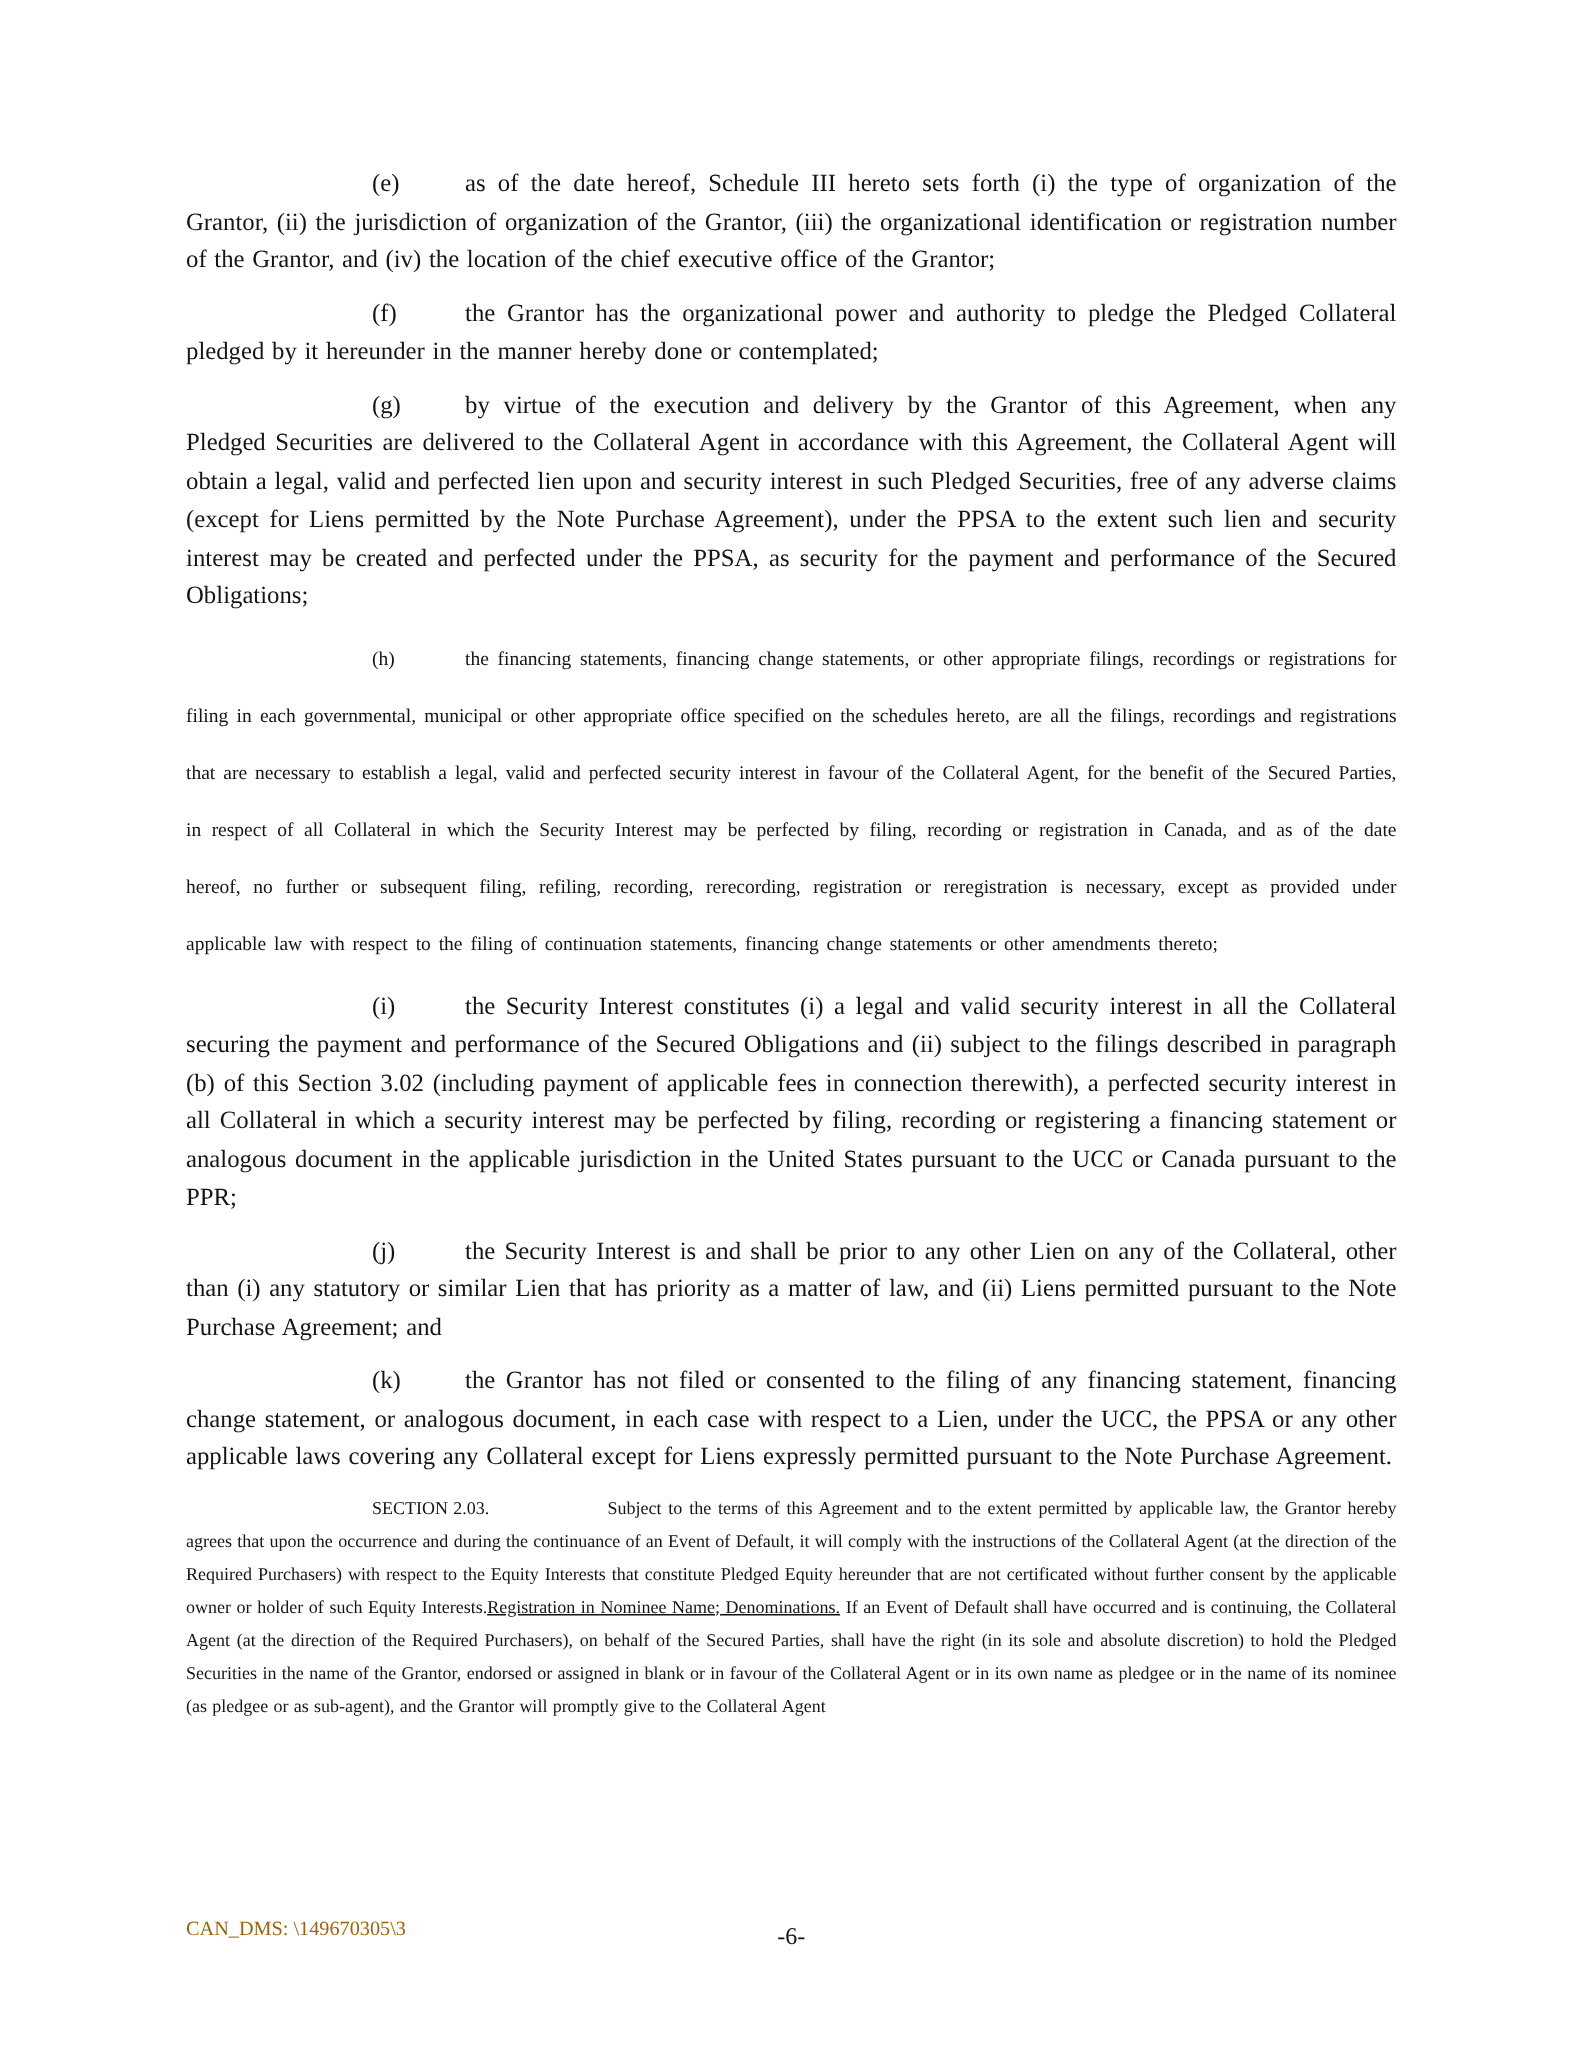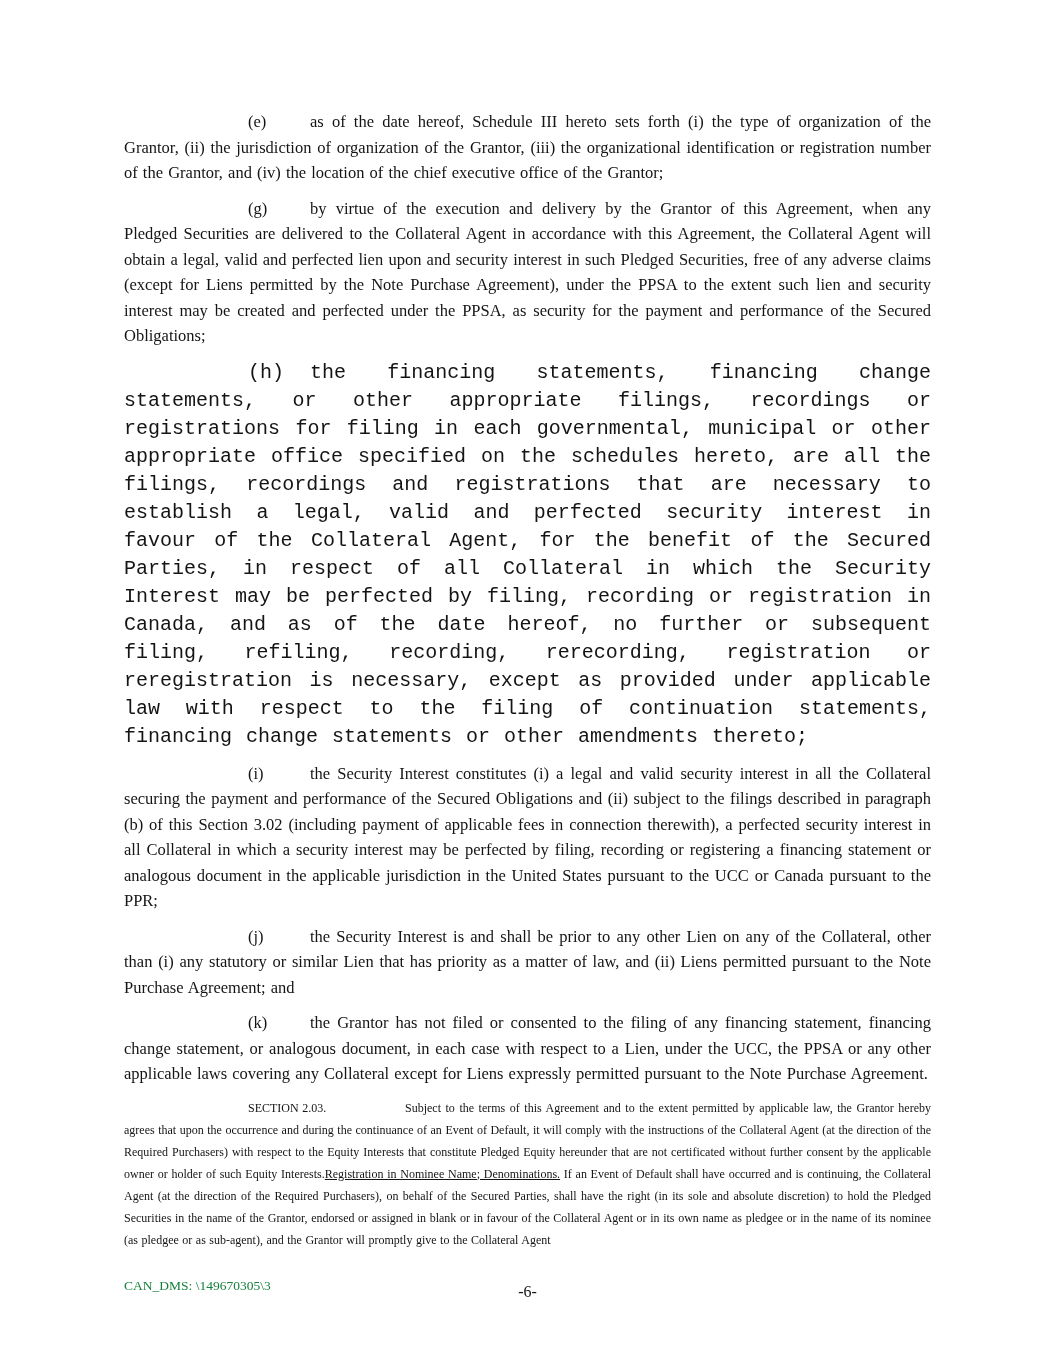--- a/index.html
+++ b/index.html
@@ -24,24 +24,23 @@
   }
   p.para {
     margin: 0 0 10px 0;
     text-align: justify;
     text-indent: 124px;
     font-size: 16.5px;
     line-height: 25.5px;
     word-spacing: 1px;
   }
   p.para-large {
-    font-size: 20px;
-    line-height: 28px;
+    font-size: 13px;
+    line-height: 38px;
     word-spacing: 2px;
-    font-family: Liberation Mono, monospace;
   }
   p.para-tight {
     font-size: 12px;
     line-height: 22px;
     word-spacing: 0.5px;
   }
   .para-label {
     display: inline-block;
     width: 62px;
     text-indent: 0;
@@ -51,39 +50,40 @@
   }
   .underline {
     text-decoration: underline;
   }
   .footer-left {
     position: absolute;
     left: 124px;
     top: 1278px;
     font-size: 13.5px;
     font-family: "Liberation Serif", "DejaVu Serif", serif;
-    color: #15803d;
+    color: #a16207;
   }
   .footer-center {
     position: absolute;
     left: 0;
     right: 0;
     top: 1283px;
     text-align: center;
     font-size: 16px;
     font-family: "Liberation Serif", "DejaVu Serif", serif;
     color: #141414;
   }
 </style>
 </head>
 <body>
 
 <div class="page">
   <div class="content">
       <p class="para"><span class="para-label">(e)</span><span class="">as of the date hereof, Schedule III hereto sets forth (i) the type of organization of the Grantor, (ii) the jurisdiction of organization of the Grantor, (iii) the organizational identification or registration number of the Grantor, and (iv) the location of the chief executive office of the Grantor;</span></p>
+      <p class="para"><span class="para-label">(f)</span><span class="">the Grantor has the organizational power and authority to pledge the Pledged Collateral pledged by it hereunder in the manner hereby done or contemplated;</span></p>
       <p class="para"><span class="para-label">(g)</span><span class="">by virtue of the execution and delivery by the Grantor of this Agreement, when any Pledged Securities are delivered to the Collateral Agent in accordance with this Agreement, the Collateral Agent will obtain a legal, valid and perfected lien upon and security interest in such Pledged Securities, free of any adverse claims (except for Liens permitted by the Note Purchase Agreement), under the PPSA to the extent such lien and security interest may be created and perfected under the PPSA, as security for the payment and performance of the Secured Obligations;</span></p>
       <p class="para para-large"><span class="para-label">(h)</span><span class="">the financing statements, financing change statements, or other appropriate filings, recordings or registrations for filing in each governmental, municipal or other appropriate office specified on the schedules hereto, are all the filings, recordings and registrations that are necessary to establish a legal, valid and perfected security interest in favour of the Collateral Agent, for the benefit of the Secured Parties, in respect of all Collateral in which the Security Interest may be perfected by filing, recording or registration in Canada, and as of the date hereof, no further or subsequent filing, refiling, recording, rerecording, registration or reregistration is necessary, except as provided under applicable law with respect to the filing of continuation statements, financing change statements or other amendments thereto;</span></p>
       <p class="para"><span class="para-label">(i)</span><span class="">the Security Interest constitutes (i) a legal and valid security interest in all the Collateral securing the payment and performance of the Secured Obligations and (ii) subject to the filings described in paragraph (b) of this Section 3.02 (including payment of applicable fees in connection therewith), a perfected security interest in all Collateral in which a security interest may be perfected by filing, recording or registering a financing statement or analogous document in the applicable jurisdiction in the United States pursuant to the UCC or Canada pursuant to the PPR;</span></p>
       <p class="para"><span class="para-label">(j)</span><span class="">the Security Interest is and shall be prior to any other Lien on any of the Collateral, other than (i) any statutory or similar Lien that has priority as a matter of law, and (ii) Liens permitted pursuant to the Note Purchase Agreement; and</span></p>
       <p class="para"><span class="para-label">(k)</span><span class="">the Grantor has not filed or consented to the filing of any financing statement, financing change statement, or analogous document, in each case with respect to a Lien, under the UCC, the PPSA or any other applicable laws covering any Collateral except for Liens expressly permitted pursuant to the Note Purchase Agreement.</span></p>
       <p class="para para-tight para-section"><span class="para-label">SECTION 2.03.</span><span class="">Subject to the terms of this Agreement and to the extent permitted by applicable law, the Grantor hereby agrees that upon the occurrence and during the continuance of an Event of Default, it will comply with the instructions of the Collateral Agent (at the direction of the Required Purchasers) with respect to the Equity Interests that constitute Pledged Equity hereunder that are not certificated without further consent by the applicable owner or holder of such Equity Interests.</span><span class="underline">Registration in Nominee Name; Denominations.</span><span class="">  If an Event of Default shall have occurred and is continuing, the Collateral Agent (at the direction of the Required Purchasers), on behalf of the Secured Parties, shall have the right (in its sole and absolute discretion) to hold the Pledged Securities in the name of the Grantor, endorsed or assigned in blank or in favour of the Collateral Agent or in its own name as pledgee or in the name of its nominee (as pledgee or as sub-agent), and the Grantor will promptly give to the Collateral Agent</span></p>
     </div>
   <div class="footer-left">CAN_DMS: \149670305\3</div>
   <div class="footer-center">-6-</div>
 </div>

